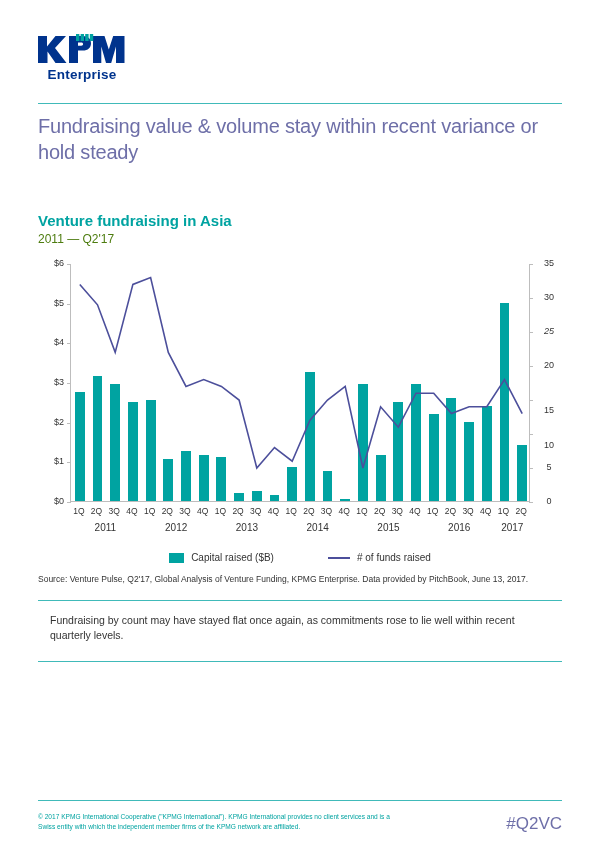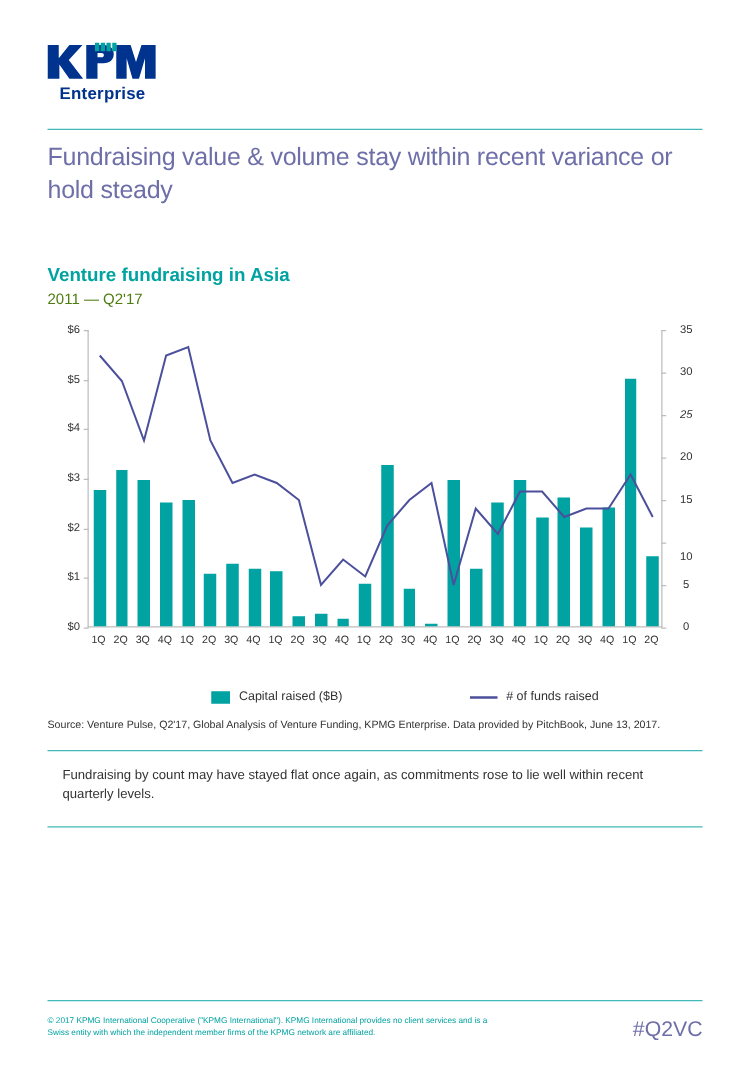--- a/index.html
+++ b/index.html
@@ -162,21 +162,21 @@
     position: absolute;
     left: 38px;
     top: 552px;
     width: 524px;
     display: flex;
     justify-content: center;
     gap: 54px;
     font-size: 10px;
     color: #333;
   }
-  .legend-item { display: flex; align-items: center; gap: 7px; margin-left: 48px; }
+  .legend-item { display: flex; align-items: center; gap: 7px; }
   .swatch-bar {
     width: 15px; height: 10px; background: #00a3a1; display: inline-block;
   }
   .swatch-line {
     width: 22px; height: 2px; background: #4c4f9b; display: inline-block;
   }
 
   .source {
     position: absolute;
     left: 38px;
@@ -295,21 +295,21 @@
       <div class="axis-label axis-left" style="top: 158.667px;">$2</div>
       <div class="axis-label axis-left" style="top: 119px;">$3</div>
       <div class="axis-label axis-left" style="top: 79.3333px;">$4</div>
       <div class="axis-label axis-left" style="top: 39.6667px;">$5</div>
       <div class="axis-label axis-left" style="top: 0px;">$6</div>
     </div>
   <div id="right-axis">
       <div class="axis-label axis-right" style="top: 238px;">0</div>
       <div class="axis-label axis-right" style="top: 204px;">5</div>
       <div class="axis-label axis-right" style="top: 182px;">10</div>
-      <div class="axis-label axis-right" style="top: 136px;">15</div>
+      <div class="axis-label axis-right" style="top: 147px;">15</div>
       <div class="axis-label axis-right" style="top: 102px;">20</div>
       <div class="axis-label axis-right" style="top: 68px; font-style: italic;">25</div>
       <div class="axis-label axis-right" style="top: 34px;">30</div>
       <div class="axis-label axis-right" style="top: 0px;">35</div>
     </div>
   <div class="qlabels" id="qlabels">
       <div class="qlabel" style="left: 8.84615px;">1Q</div>
       <div class="qlabel" style="left: 26.5385px;">2Q</div>
       <div class="qlabel" style="left: 44.2308px;">3Q</div>
       <div class="qlabel" style="left: 61.9231px;">4Q</div>
@@ -329,20 +329,29 @@
       <div class="qlabel" style="left: 309.615px;">2Q</div>
       <div class="qlabel" style="left: 327.308px;">3Q</div>
       <div class="qlabel" style="left: 345px;">4Q</div>
       <div class="qlabel" style="left: 362.692px;">1Q</div>
       <div class="qlabel" style="left: 380.385px;">2Q</div>
       <div class="qlabel" style="left: 398.077px;">3Q</div>
       <div class="qlabel" style="left: 415.769px;">4Q</div>
       <div class="qlabel" style="left: 433.462px;">1Q</div>
       <div class="qlabel" style="left: 451.154px;">2Q</div>
     </div>
+  <div class="ylabels" id="ylabels">
+      <div class="ylabel" style="left: 35.3846px;">2011</div>
+      <div class="ylabel" style="left: 106.154px;">2012</div>
+      <div class="ylabel" style="left: 176.923px;">2013</div>
+      <div class="ylabel" style="left: 247.692px;">2014</div>
+      <div class="ylabel" style="left: 318.462px;">2015</div>
+      <div class="ylabel" style="left: 389.231px;">2016</div>
+      <div class="ylabel" style="left: 442.308px;">2017</div>
+    </div>
 </div>
 
 <div class="legend">
   <div class="legend-item">
     <span class="swatch-bar"></span>
     <span>Capital raised ($B)</span>
   </div>
   <div class="legend-item">
     <span class="swatch-line"></span>
     <span># of funds raised</span>

